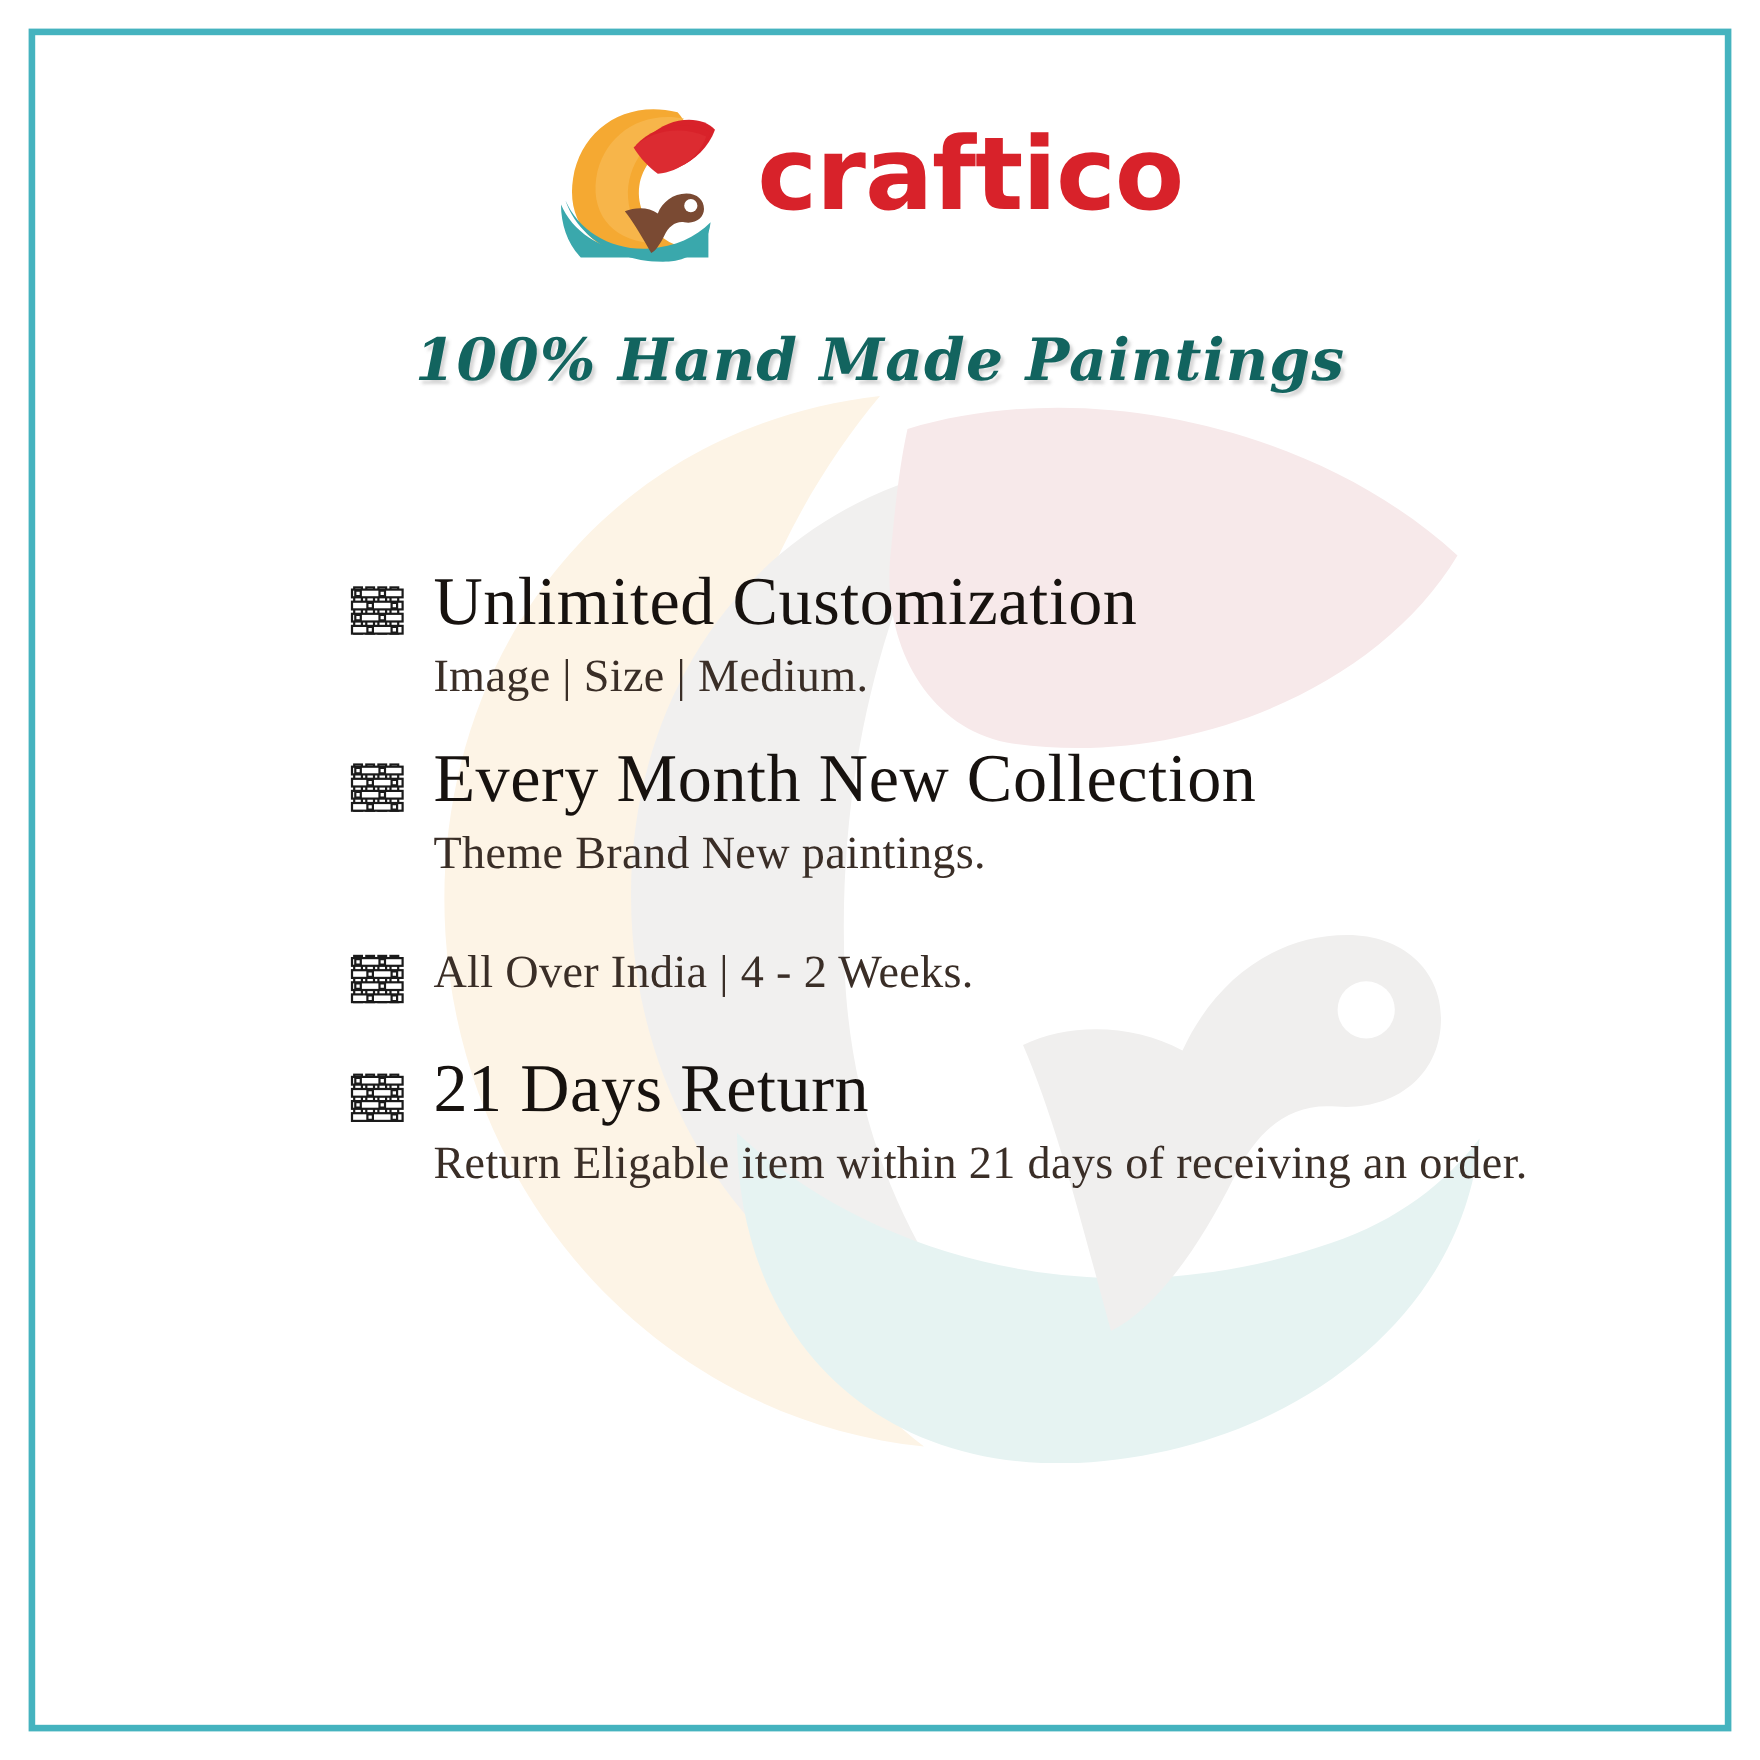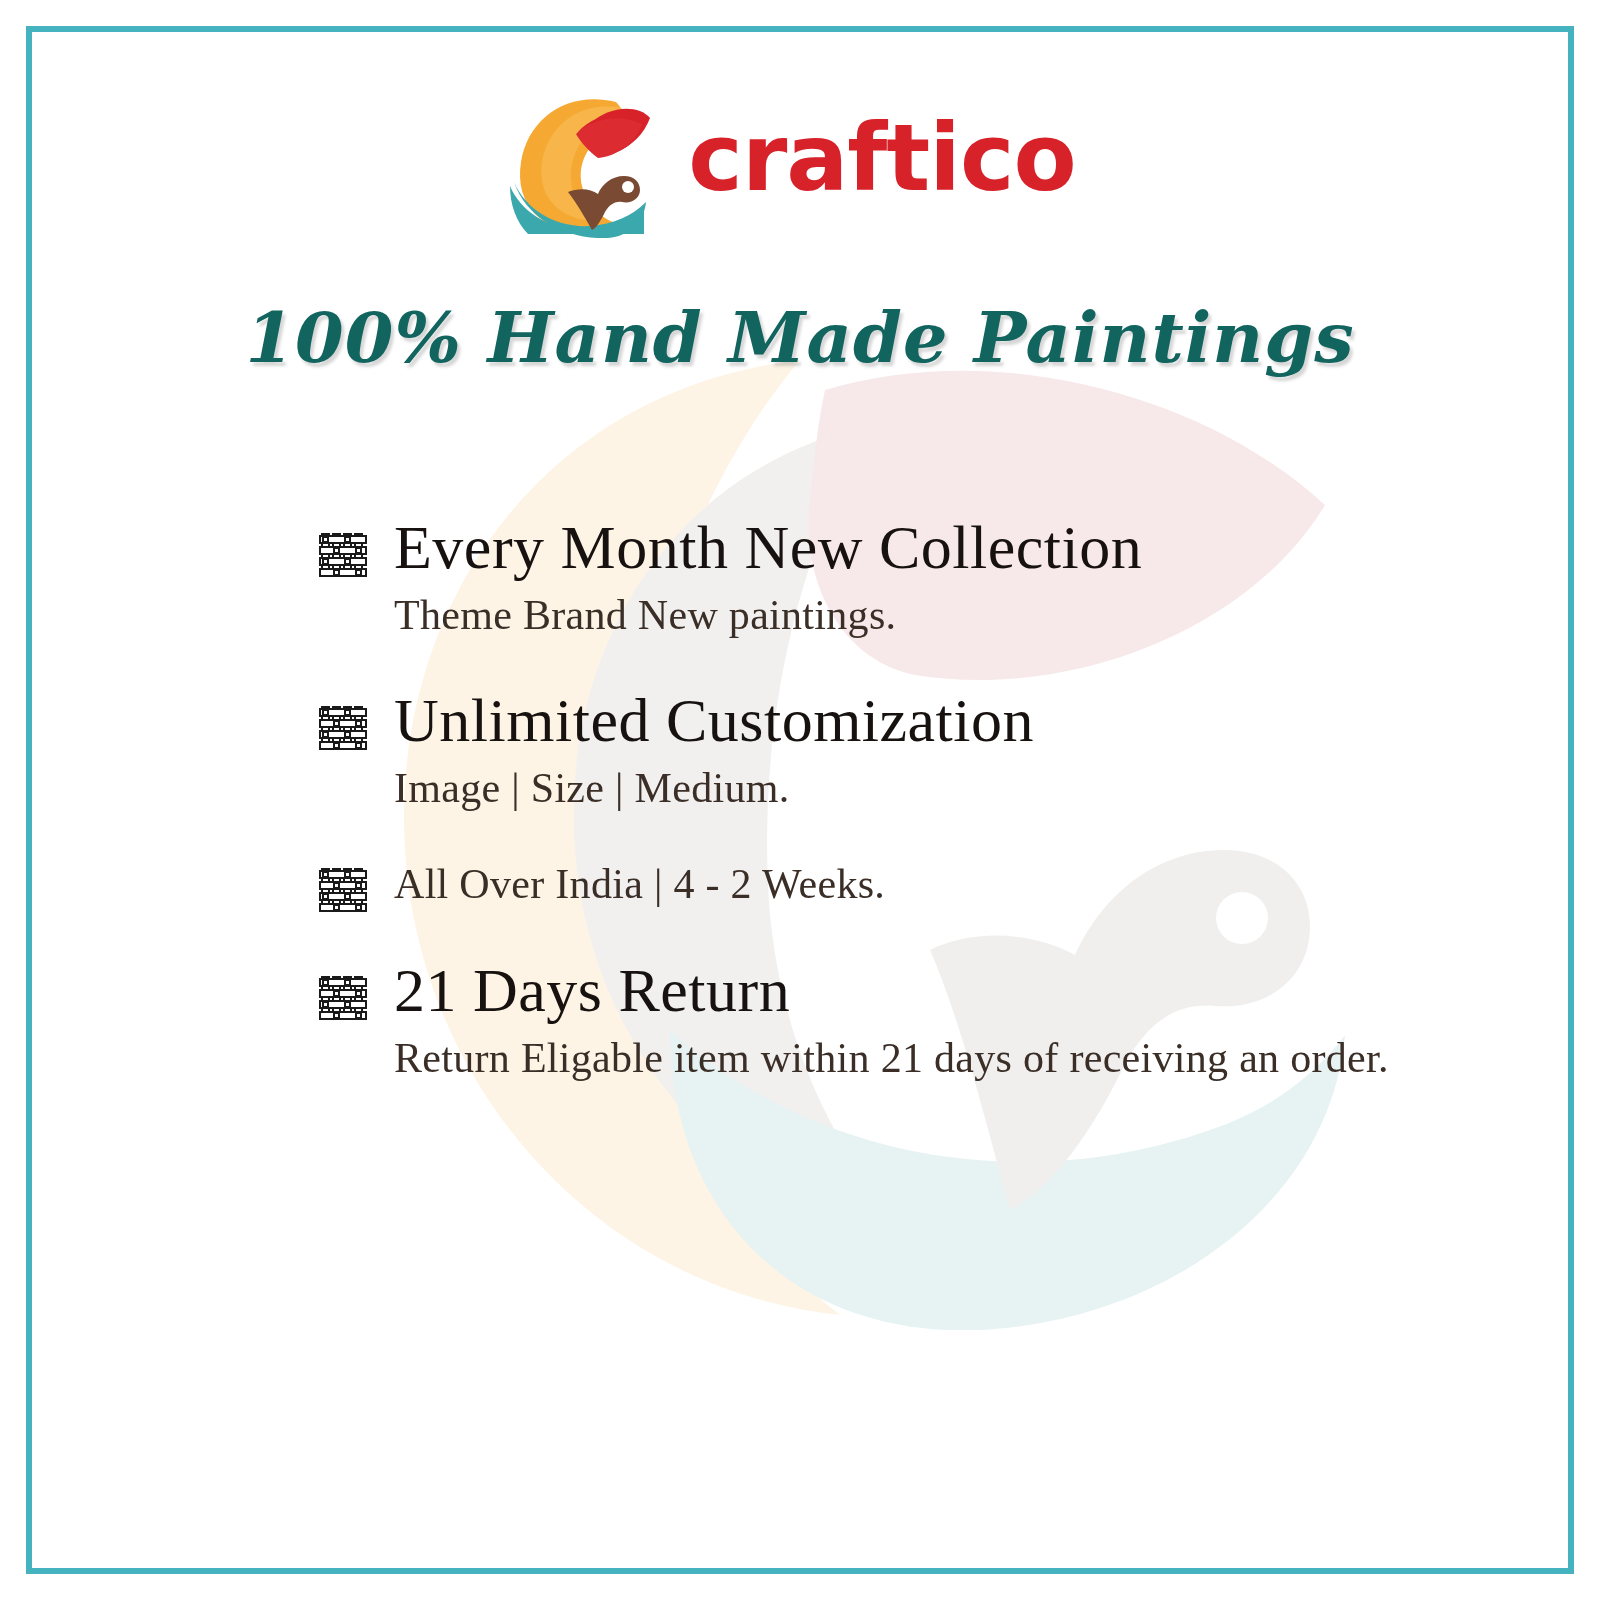--- a/index.html
+++ b/index.html
@@ -76,21 +76,21 @@
   
   .headline {
     position: absolute;
     left: 0;
     top: 296px;
     width: 1600px;
     text-align: center;
     font-family: "DejaVu Serif", serif;
     font-style: italic;
     font-weight: bold;
-    font-size: 70px;
+    font-size: 53px;
     letter-spacing: 1px;
     color: #12645f;
     text-shadow: 3px 4px 3px rgba(120,120,120,0.30);
     white-space: nowrap;
   }
 
   
   .features {
     position: absolute;
     left: 318px;
@@ -184,20 +184,61 @@
                  C80 128 72 114 64 104 Z" fill="#7a4a33"></path>
         <circle cx="124" cy="99" r="6" fill="#ffffff"></circle>
       </svg>
     </div>
     <div class="logo-word">craftico</div>
   </div>
 
   <div class="headline">100% Hand Made Paintings</div>
 
   <div class="features">
+
+    <div class="feature f2">
+      <span class="weave-icon">
+        <svg viewBox="0 0 50 48" xmlns="http://www.w3.org/2000/svg" aria-hidden="true">
+          <g stroke="#1a1a1a" stroke-width="2" fill="#ffffff">
+            <rect x="4" y="3" width="7" height="42"></rect>
+            <rect x="15" y="3" width="7" height="42"></rect>
+            <rect x="26" y="3" width="7" height="42"></rect>
+            <rect x="37" y="3" width="7" height="42"></rect>
+            <rect x="2" y="5" width="46" height="7"></rect>
+            <rect x="2" y="16" width="46" height="7"></rect>
+            <rect x="2" y="27" width="46" height="7"></rect>
+            <rect x="2" y="38" width="46" height="7"></rect>
+          </g>
+          <g fill="#ffffff">
+            <rect x="5" y="6" width="5" height="5"></rect>
+            <rect x="27" y="6" width="5" height="5"></rect>
+            <rect x="16" y="17" width="5" height="5"></rect>
+            <rect x="38" y="17" width="5" height="5"></rect>
+            <rect x="5" y="28" width="5" height="5"></rect>
+            <rect x="27" y="28" width="5" height="5"></rect>
+            <rect x="16" y="39" width="5" height="5"></rect>
+            <rect x="38" y="39" width="5" height="5"></rect>
+          </g>
+          <g stroke="#1a1a1a" stroke-width="2" fill="none">
+            <path d="M5 6 h5 v5 h-5 z"></path>
+            <path d="M27 6 h5 v5 h-5 z"></path>
+            <path d="M16 17 h5 v5 h-5 z"></path>
+            <path d="M38 17 h5 v5 h-5 z"></path>
+            <path d="M5 28 h5 v5 h-5 z"></path>
+            <path d="M27 28 h5 v5 h-5 z"></path>
+            <path d="M16 39 h5 v5 h-5 z"></path>
+            <path d="M38 39 h5 v5 h-5 z"></path>
+          </g>
+        </svg>
+      </span>
+      <div class="feature-text">
+        <div class="feature-title">Unlimited Customization</div>
+        <div class="feature-sub">Image | Size | Medium.</div>
+      </div>
+    </div>
 
     <div class="feature f1">
       <span class="weave-icon">
         <svg viewBox="0 0 50 48" xmlns="http://www.w3.org/2000/svg" aria-hidden="true">
           <g stroke="#1a1a1a" stroke-width="2" fill="#ffffff">
             <rect x="4" y="3" width="7" height="42"></rect>
             <rect x="15" y="3" width="7" height="42"></rect>
             <rect x="26" y="3" width="7" height="42"></rect>
             <rect x="37" y="3" width="7" height="42"></rect>
             <rect x="2" y="5" width="46" height="7"></rect>
@@ -226,61 +267,20 @@
             <path d="M38 39 h5 v5 h-5 z"></path>
           </g>
         </svg>
       </span>
       <div class="feature-text">
         <div class="feature-title">Every Month New Collection</div>
         <div class="feature-sub">Theme Brand New paintings.</div>
       </div>
     </div>
 
-    <div class="feature f2">
-      <span class="weave-icon">
-        <svg viewBox="0 0 50 48" xmlns="http://www.w3.org/2000/svg" aria-hidden="true">
-          <g stroke="#1a1a1a" stroke-width="2" fill="#ffffff">
-            <rect x="4" y="3" width="7" height="42"></rect>
-            <rect x="15" y="3" width="7" height="42"></rect>
-            <rect x="26" y="3" width="7" height="42"></rect>
-            <rect x="37" y="3" width="7" height="42"></rect>
-            <rect x="2" y="5" width="46" height="7"></rect>
-            <rect x="2" y="16" width="46" height="7"></rect>
-            <rect x="2" y="27" width="46" height="7"></rect>
-            <rect x="2" y="38" width="46" height="7"></rect>
-          </g>
-          <g fill="#ffffff">
-            <rect x="5" y="6" width="5" height="5"></rect>
-            <rect x="27" y="6" width="5" height="5"></rect>
-            <rect x="16" y="17" width="5" height="5"></rect>
-            <rect x="38" y="17" width="5" height="5"></rect>
-            <rect x="5" y="28" width="5" height="5"></rect>
-            <rect x="27" y="28" width="5" height="5"></rect>
-            <rect x="16" y="39" width="5" height="5"></rect>
-            <rect x="38" y="39" width="5" height="5"></rect>
-          </g>
-          <g stroke="#1a1a1a" stroke-width="2" fill="none">
-            <path d="M5 6 h5 v5 h-5 z"></path>
-            <path d="M27 6 h5 v5 h-5 z"></path>
-            <path d="M16 17 h5 v5 h-5 z"></path>
-            <path d="M38 17 h5 v5 h-5 z"></path>
-            <path d="M5 28 h5 v5 h-5 z"></path>
-            <path d="M27 28 h5 v5 h-5 z"></path>
-            <path d="M16 39 h5 v5 h-5 z"></path>
-            <path d="M38 39 h5 v5 h-5 z"></path>
-          </g>
-        </svg>
-      </span>
-      <div class="feature-text">
-        <div class="feature-title">Unlimited Customization</div>
-        <div class="feature-sub">Image | Size | Medium.</div>
-      </div>
-    </div>
-
     <div class="feature f3">
       <span class="weave-icon">
         <svg viewBox="0 0 50 48" xmlns="http://www.w3.org/2000/svg" aria-hidden="true">
           <g stroke="#1a1a1a" stroke-width="2" fill="#ffffff">
             <rect x="4" y="3" width="7" height="42"></rect>
             <rect x="15" y="3" width="7" height="42"></rect>
             <rect x="26" y="3" width="7" height="42"></rect>
             <rect x="37" y="3" width="7" height="42"></rect>
             <rect x="2" y="5" width="46" height="7"></rect>
             <rect x="2" y="16" width="46" height="7"></rect>

